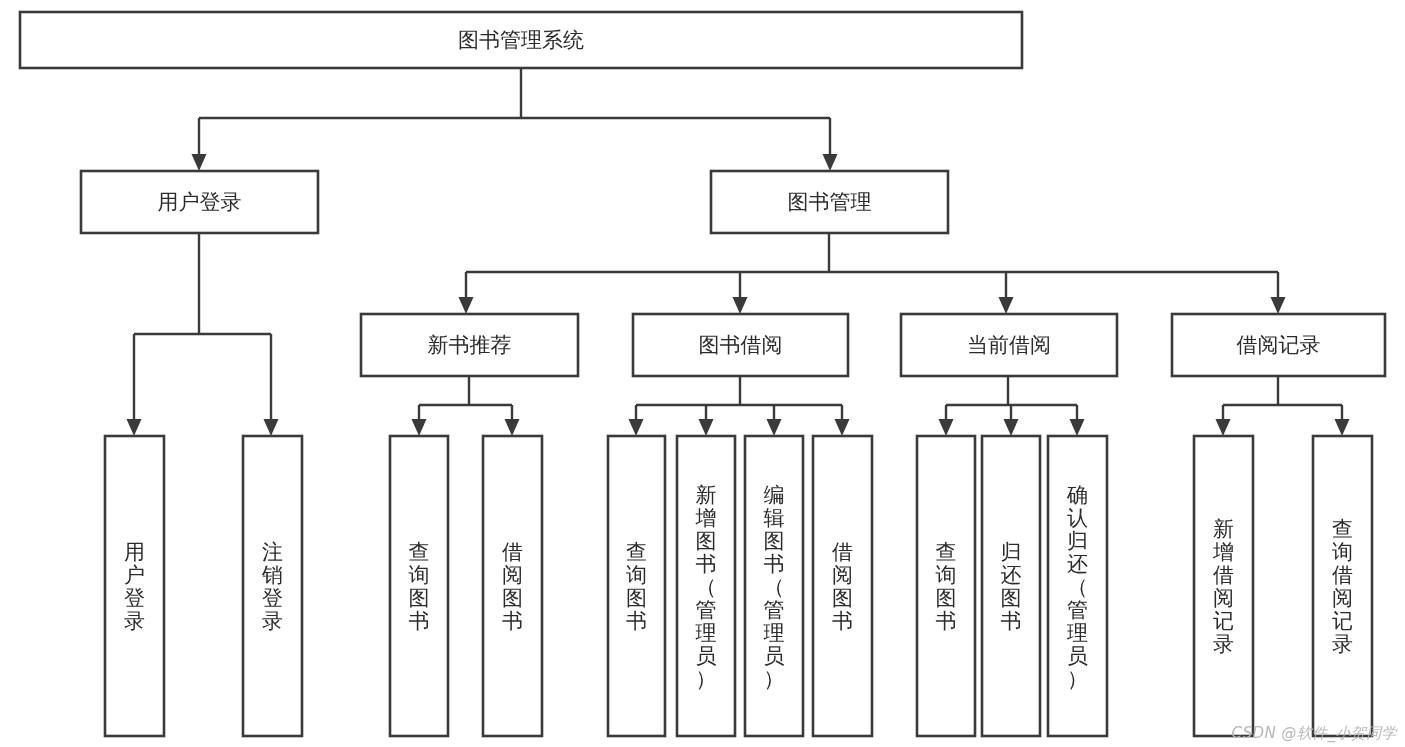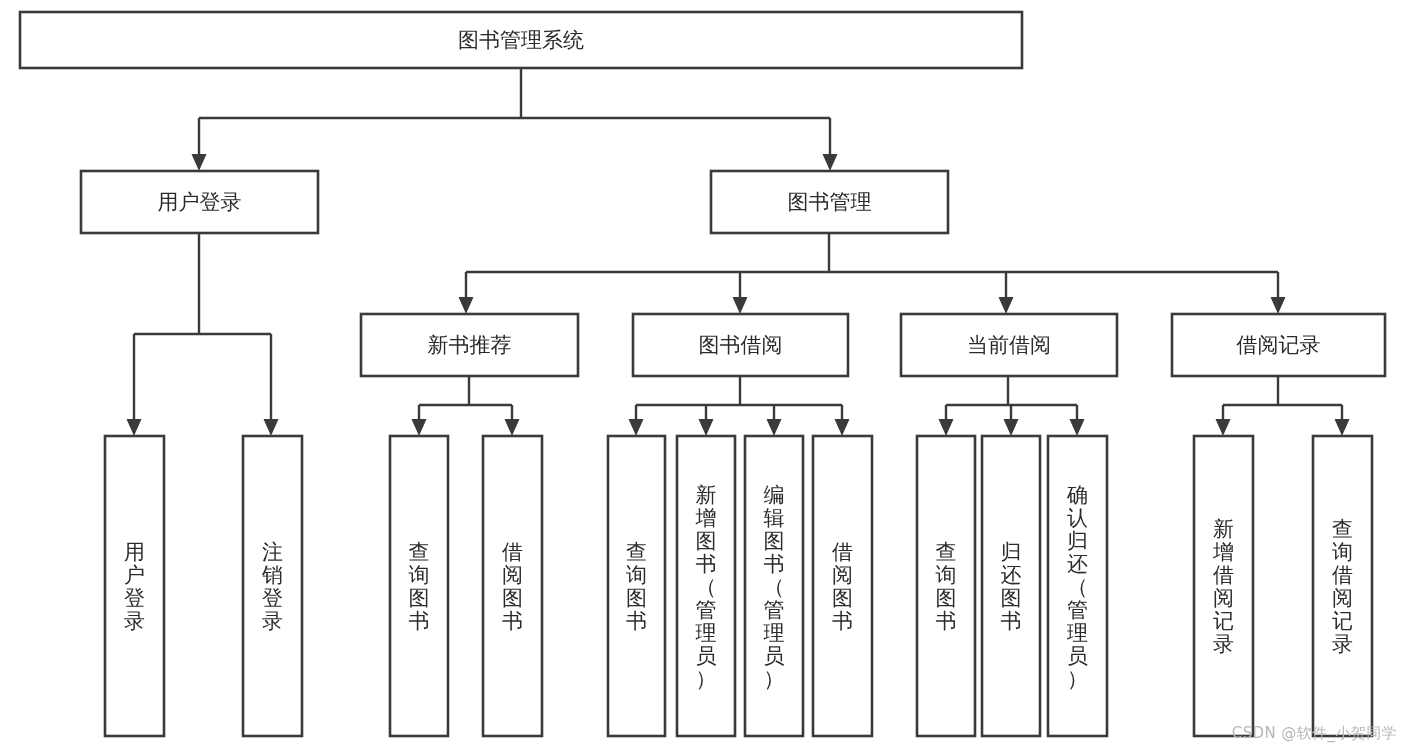--- a/index.html
+++ b/index.html
@@ -20,21 +20,21 @@
   }
   .node-label-vert{
     font-family:"DejaVu Sans","Liberation Sans",sans-serif;
     fill:#2b2b2b;font-size:21px;
     text-anchor:middle;
   }
   .watermark{
     position:absolute;right:8px;bottom:4px;
     font-family:"DejaVu Sans","Liberation Sans",sans-serif;
     font-size:15px;color:#b7b7b7;white-space:nowrap;
-    letter-spacing:0.4px;pointer-events:none;
+    letter-spacing:0.4px;pointer-events:none;font-style:italic;
   }
 </style>
 </head>
 <body>
 
 <div id="diagram-root">
   <svg id="diagram-svg" width="1405" height="747" viewBox="0 0 1405 747" xmlns="http://www.w3.org/2000/svg">
       <g>
         <g>
           <path d="M 521 68 L 521 118" class="conn"></path>

